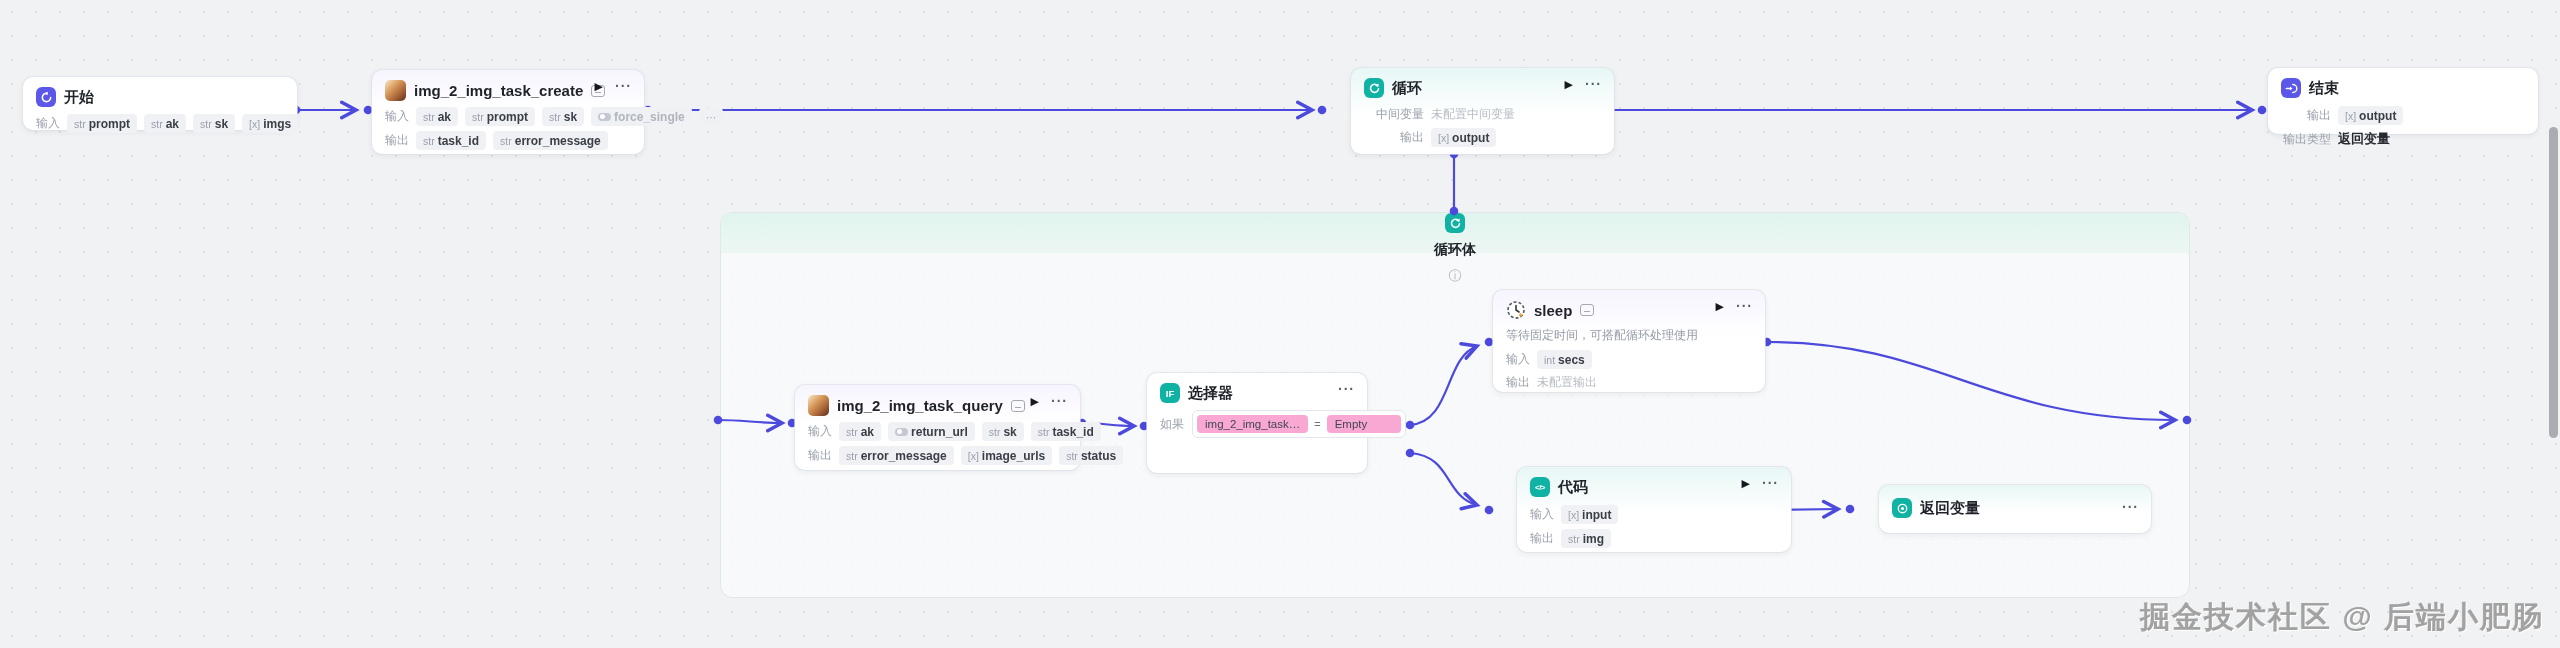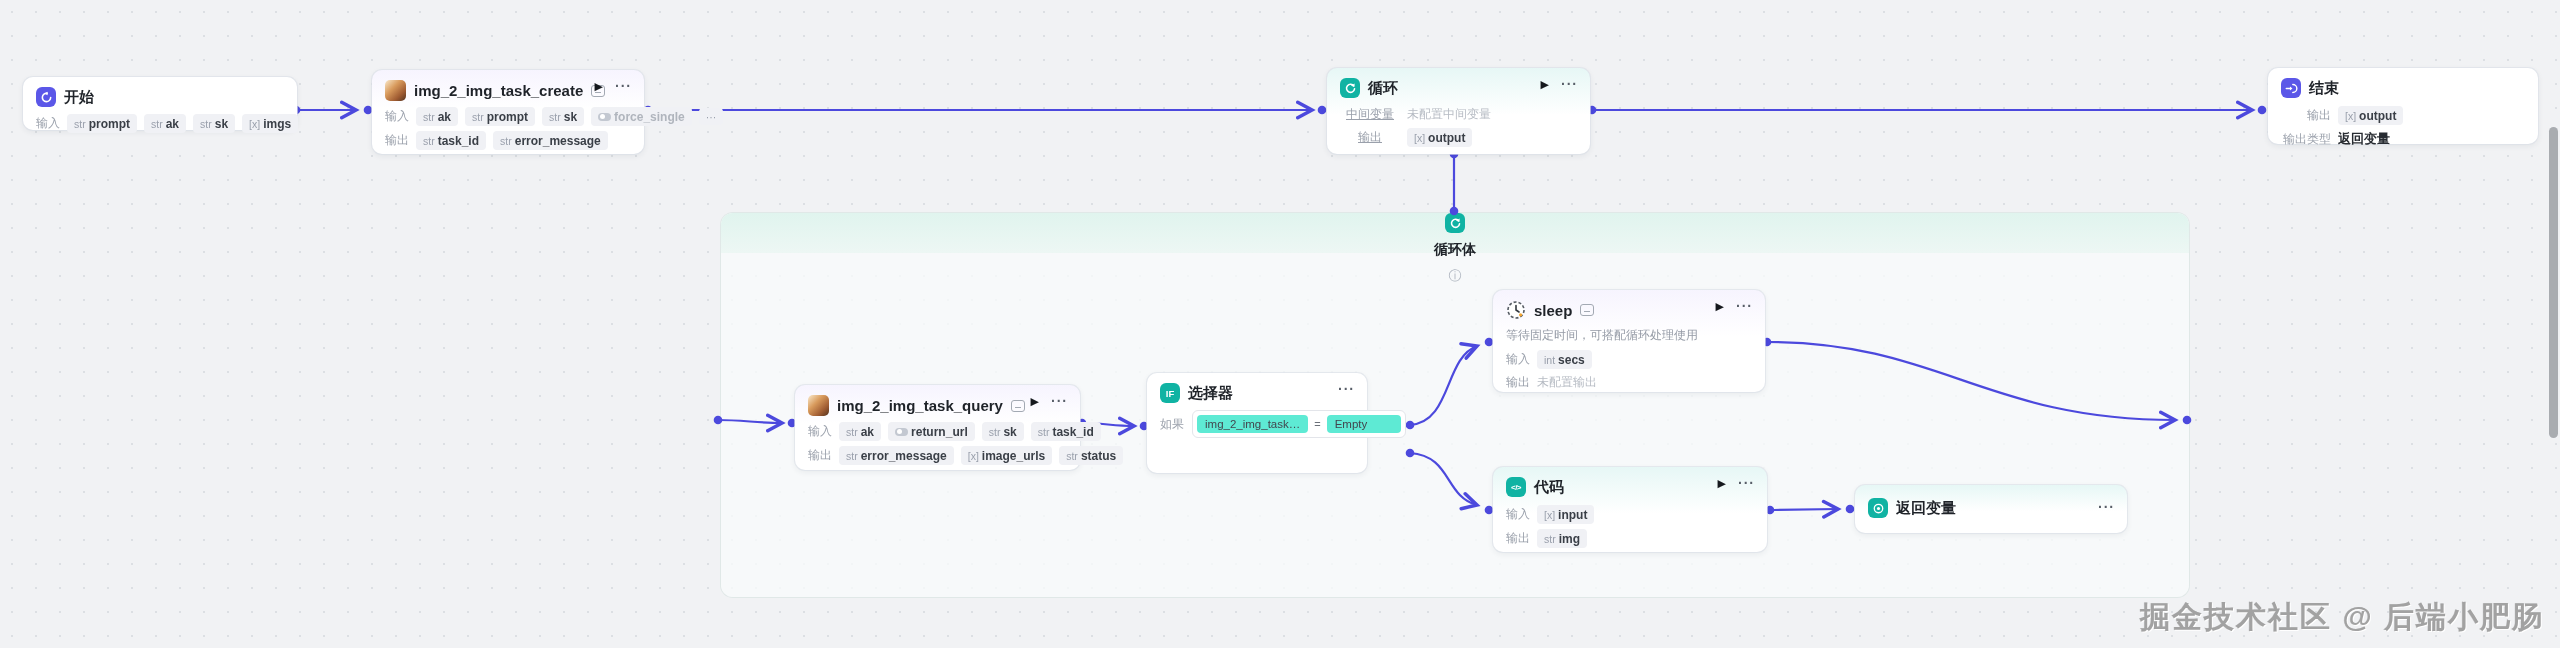--- a/index.html
+++ b/index.html
@@ -12,51 +12,51 @@
     position:absolute;inset:0;
     background-image:radial-gradient(#dcdfe3 1.1px,transparent 1.3px);
     background-size:24px 24px;
   }
   
   .node{
     position:absolute;background:#fff;border-radius:10px;
     box-shadow:0 0 0 1px rgba(219,224,232,.65),0 2px 6px rgba(40,50,70,.08);
   }
   .tint-purple{background:linear-gradient(180deg,rgba(186,166,250,.12),rgba(255,255,255,0) 46%),#fff;}
-  .tint-teal{background:linear-gradient(180deg,rgba(16,179,163,.10),rgba(255,255,255,0) 55%),#fff;}
+  .tint-teal{background:linear-gradient(180deg,rgba(16,179,163,.10),rgba(255,255,255,0) 55%),#fff;margin-left:24px;}
   .nhead{display:flex;align-items:center;gap:8px;padding:10px 12px 0 13px;position:relative;}
   .nicon{width:20px;height:20px;border-radius:6px;flex:none;display:flex;align-items:center;justify-content:center;color:#fff;font-weight:700;}
   .ic-indigo{background:#5b57e8;}
   .ic-teal{background:#10b3a3;}
   .avatar{width:21px;height:21px;border-radius:5px;flex:none;background:linear-gradient(135deg,#f3d9b4 8%,#d89a5c 38%,#a05c32 72%,#53331f);}
   .ntitle{font-size:15px;font-weight:700;color:#1f2329;white-space:nowrap;}
   .badge{width:12px;height:10px;border:1.3px solid #a3a9b3;border-radius:3px;flex:none;
     background:linear-gradient(#a3a9b3,#a3a9b3) 50% 70%/6px 1.3px no-repeat;}
   .hbtns{position:absolute;right:12px;top:9px;display:flex;align-items:center;gap:12px;}
   .run{font-size:11px;color:#15181d;line-height:1;cursor:pointer;}
   .more{font-size:14px;font-weight:700;color:#585e68;line-height:1;letter-spacing:1px;cursor:pointer;}
   .nrow{display:flex;align-items:center;gap:7px;padding:0 12px 0 13px;margin-top:7px;}
   .rlabel{font-size:12px;color:#9aa0ab;flex:none;white-space:nowrap;}
-  .rlabel.w60{min-width:60px;text-align:center;text-decoration:underline;}
+  .rlabel.w60{min-width:60px;text-align:right;}
   .rlabel.w50{min-width:50px;text-align:right;}
   .pill{display:inline-flex;align-items:center;background:#f0f1f5;border-radius:4px;
     padding:2.5px 7px;gap:3px;white-space:nowrap;}
   .pt{font-size:10.5px;color:#9aa0ac;}
   .pn{font-size:12px;font-weight:700;color:#3a3f47;}
   .pn.dim{color:#b0b5bd;text-align:right;}
   .tgl{width:13px;height:8px;border-radius:5px;background:#c3c8d1;position:relative;flex:none;}
   .tgl .knob{position:absolute;left:1.5px;top:1.5px;width:5px;height:5px;border-radius:50%;background:#fff;}
   .muted{font-size:12px;color:#b7bcc4;white-space:nowrap;}
   .plain{font-size:13px;color:#272b31;font-weight:600;white-space:nowrap;}
   .desc{font-size:12px;color:#959ba6;padding:0 12px 0 13px;margin-top:7px;white-space:nowrap;}
   
   .cond{display:flex;align-items:center;gap:8px;padding:0 12px 11px 13px;margin-top:7px;}
   .cbox{flex:1;height:26px;border:1px solid #e3e5ea;border-radius:6px;background:#fff;
     display:flex;align-items:center;gap:6px;padding:0 4px;}
-  .cpill{background:#5eead4;border-radius:4px;font-size:11.5px;color:#42464e;padding:3px 8px;
+  .cpill{background:#f9a8d4;border-radius:4px;font-size:11.5px;color:#42464e;padding:3px 8px;
     max-width:100px;overflow:hidden;white-space:nowrap;}
   .cop{font-size:11px;color:#6b7079;}
   .cpill.right{min-width:58px;text-align:left;}
   
   .loopbox{position:absolute;left:721px;top:213px;width:1468px;height:384px;border-radius:12px;
     background:rgba(249,251,251,.78);box-shadow:0 0 0 1px rgba(222,231,229,.9);overflow:hidden;}
   .lb-head{height:40px;background:linear-gradient(180deg,#e0f4ee,#edf7f4);
     display:flex;align-items:center;gap:8px;padding:0 13px;flex-direction:column;}
   .lb-title{font-size:14px;font-weight:700;color:#20242a;}
   .info{font-size:13px;color:#aeb5bf;cursor:pointer;}
@@ -225,21 +225,21 @@
   </div>
   <div class="nrow" style="margin-top:5px;">
     <span class="rlabel w60">输出</span>
     <span class="pill">
         <span class="pt">[x]</span>
         <span class="pn">output</span>
       </span>
   </div>
 </div>
 
-<div class="node" style="left:2268px;top:68px;width:270px;height:76px;">
+<div class="node" style="left:2268px;top:68px;width:270px;height:66px;">
   <div class="nhead">
     <span class="nicon ic-indigo">
       <svg width="13" height="13" viewBox="0 0 20 20">
           <path d="M12 3.8 A6.2 6.2 0 1 1 12 16.2" stroke="#fff" stroke-width="2.2" fill="none" stroke-linecap="round"></path>
           <path d="M2 10 H9" stroke="#fff" stroke-width="2.2" stroke-linecap="round"></path>
           <path d="M7.6 6.8 L11.4 10 L7.6 13.2 Z" fill="#fff"></path>
         </svg>
     </span>
     <span class="ntitle">结束</span>
   </div>

